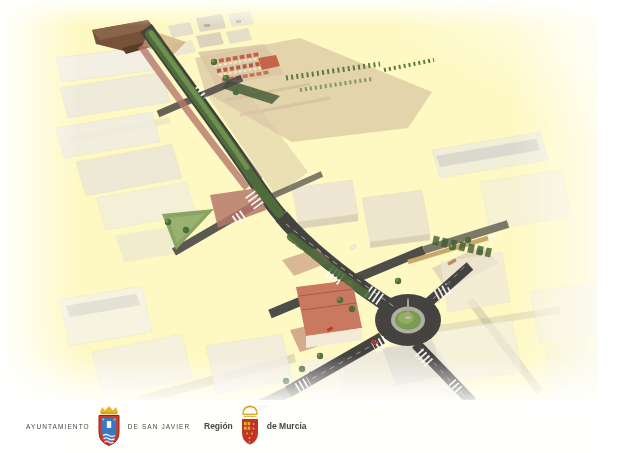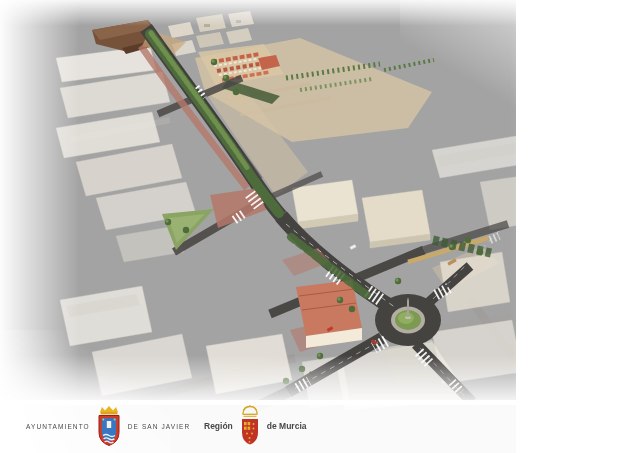--- a/index.html
+++ b/index.html
@@ -1,17 +1,17 @@
 <!DOCTYPE html>
 <html style="--asphalt: #454340; --tree-green: #4e6b3c; --plaza-green: #8aa463; --farmland-tan: #d9c7a4; --brick-paving: #b5786a; --terracotta-roof: #c8795f; --canopy-brown: #76523a; --building-cream: #efe9dc; --crest-red: #cf3b28; --crest-gold: #e3b02c; --crest-blue: #3a77c2; --title-text: #3a3a3a;"><head>
 <meta charset="utf-8">
 <style>
   html,body{margin:0;padding:0;background:#fff;}
   body{font-family:"Liberation Sans",sans-serif;}
-  .stage{position:relative;width:516px;height:453px;background:#a3a3a3;overflow:hidden;}
+  .stage{position:relative;width:598px;height:453px;background:#fef9c3;overflow:hidden;}
   .render-svg{position:absolute;left:0;top:0;}
 
   
   .f-asphalt{fill:var(--asphalt,#454340);}
   .s-asphalt{stroke:var(--asphalt,#454340);fill:none;}
   .s-tree{stroke:var(--tree-green,#4e6b3c);fill:none;}
   .f-tan{fill:var(--farmland-tan,#d9c7a4);}
   .f-brick{fill:var(--brick-paving,#b5786a);}
   .s-brick{stroke:var(--brick-paving,#b5786a);fill:none;}
   .f-canopy{fill:var(--canopy-brown,#76523a);}

